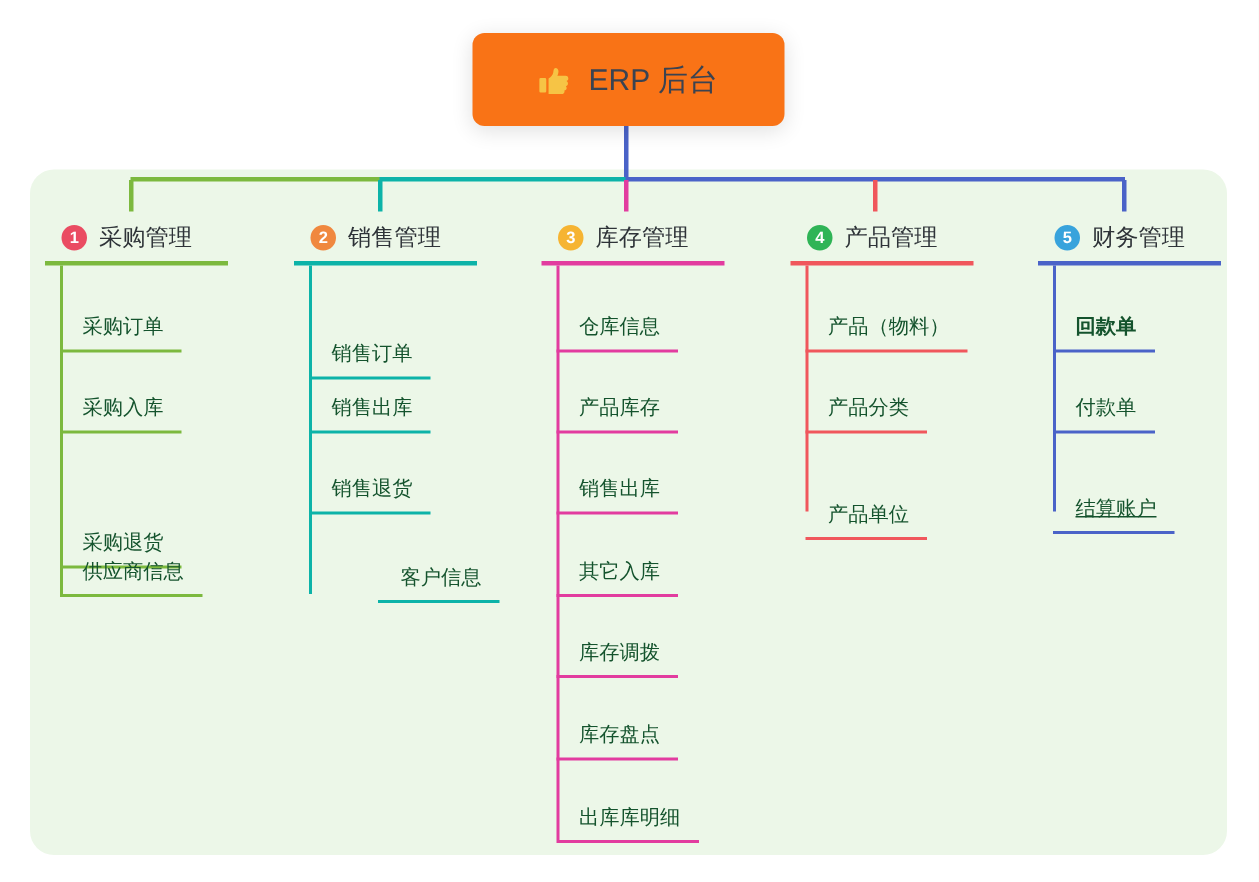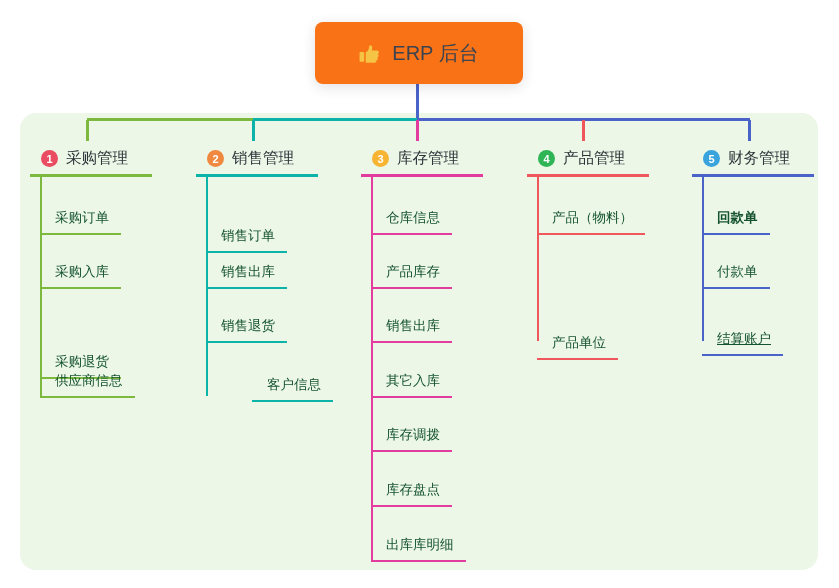--- a/index.html
+++ b/index.html
@@ -88,20 +88,21 @@
     <div class="child" style="top: 388px; border-bottom-color: rgb(226, 60, 159);">出库库明细</div>
   </div>
 
   <div class="branch" style="left:527px;">
     <div class="branch-header" style="border-bottom-color: rgb(240, 87, 92);">
       <span class="badge" style="background-color: rgb(47, 180, 86);">4</span>
       <span>产品管理</span>
     </div>
     <div class="trunk" style="height: 164px; background-color: rgb(240, 87, 92);"></div>
     <div class="child" style="top: 61px; border-bottom-color: rgb(240, 87, 92);">产品（物料）</div>
+    <div class="child" style="top: 115px; border-bottom-color: rgb(240, 87, 92);">产品分类</div>
     <div class="child" style="top: 186px; border-bottom-color: rgb(240, 87, 92); font-family: Liberation Mono, monospace;">产品单位</div>
   </div>
 
   <div class="branch" style="left:692px;">
     <div class="branch-header" style="border-bottom-color: rgb(74, 99, 200);">
       <span class="badge" style="background-color: rgb(56, 163, 220);">5</span>
       <span>财务管理</span>
     </div>
     <div class="trunk" style="height: 164px; background-color: rgb(74, 99, 200);"></div>
     <div class="child" style="top: 61px; border-bottom-color: rgb(74, 99, 200); font-weight: bold;">回款单</div>

